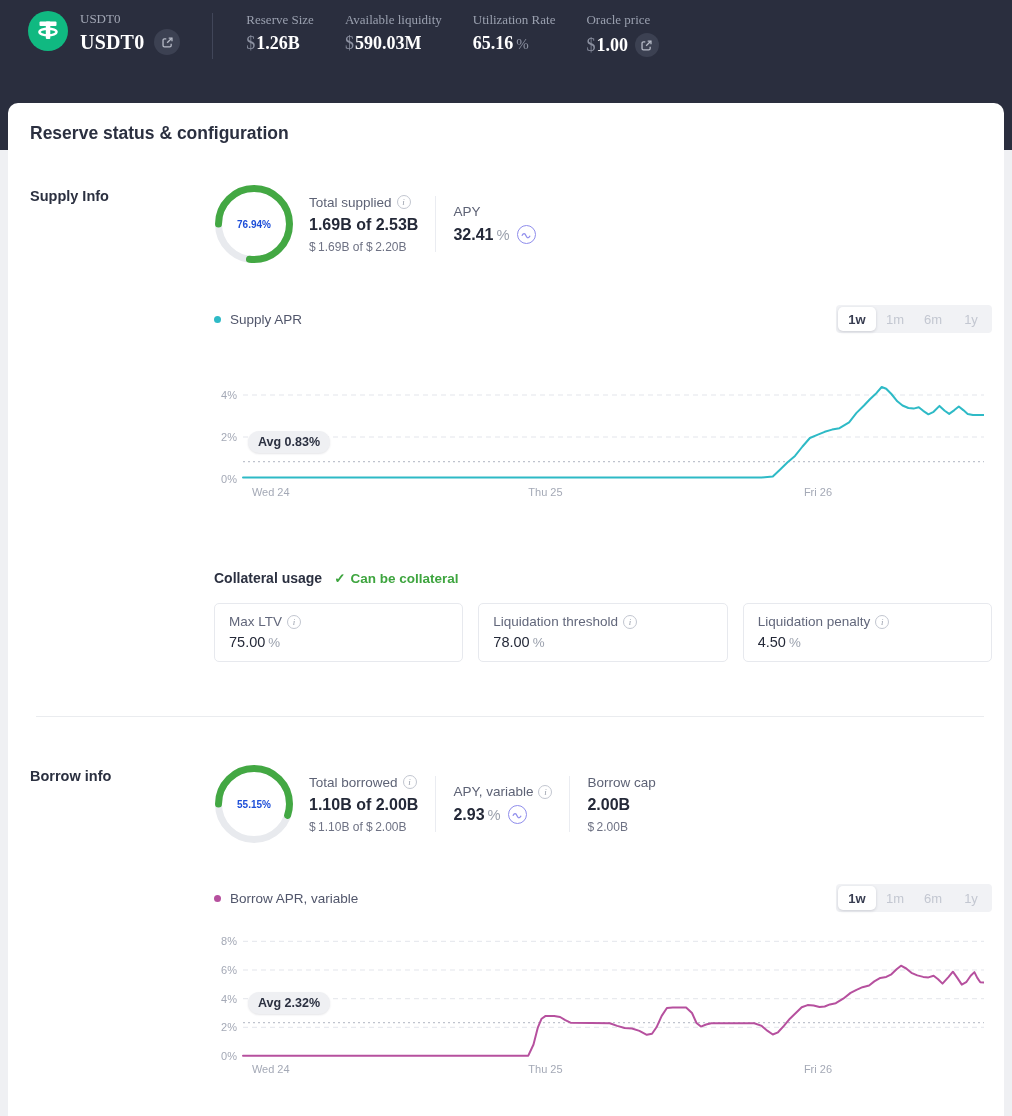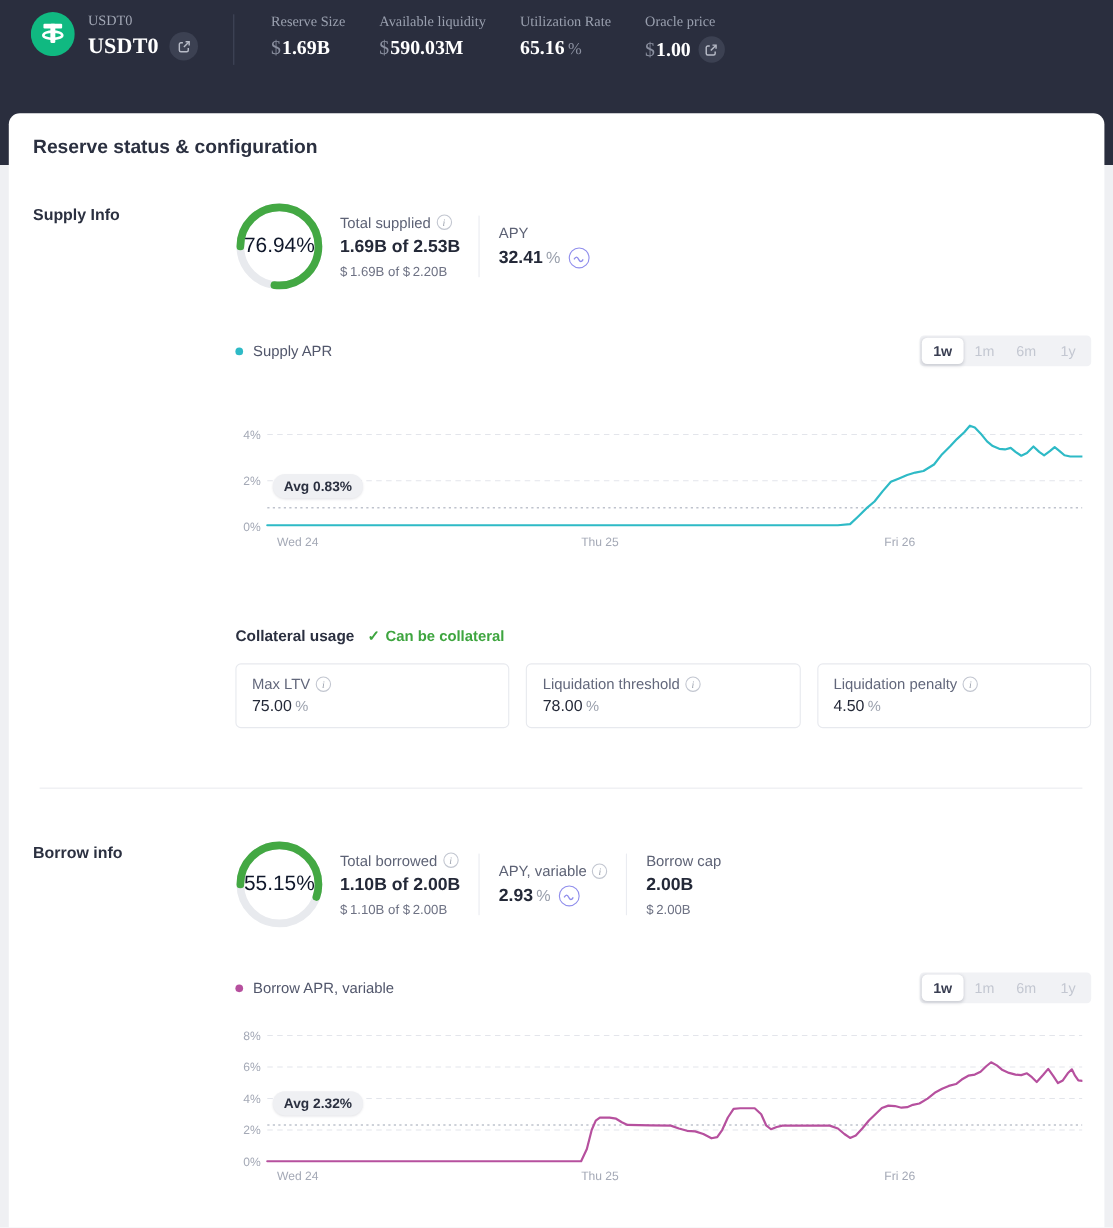--- a/index.html
+++ b/index.html
@@ -49,21 +49,21 @@
     position:absolute; left:2px; top:4px;
     font-size:14.5px; font-weight:700; color:#2b3040;
   }
   .overview { display:flex; align-items:center; }
   .gauge-wrap { position:relative; width:80px; height:80px; flex:0 0 80px; }
   .gauge-wrap svg { transform:rotate(-90deg); }
   .gauge-track { fill:none; stroke:#e8eaee; stroke-width:7; }
   .gauge-arc { fill:none; stroke-width:7; stroke-linecap:round; }
   .gauge-text {
     position:absolute; inset:0; display:flex; align-items:center; justify-content:center;
-    font-size:19px; color:#0f172a; font-weight:400;
+    font-size:10px; color:#1d4ed8; font-weight:700;
   }
   .stat-block { margin-left:15px; }
   .stat-label { font-size:13.5px; color:#5d6275; display:flex; align-items:center; gap:5px; margin-bottom:6px; }
   .stat-value { font-size:16px; font-weight:700; color:#242938; }
   .stat-sub { font-size:12px; color:#6e7284; margin-top:6px; }
   .vdiv { width:1px; height:56px; background:#eaecf1; margin:0 17px; align-self:center; }
   .apy-value { display:flex; align-items:center; gap:7px; font-size:16px; font-weight:700; color:#242938; }
   .info {
     width:14px; height:14px; border:1px solid #c2c6d0; border-radius:50%;
     color:#9ba1ad; font-size:9px; font-style:italic; font-family:"Liberation Serif",serif;
@@ -132,21 +132,21 @@
               <path d="M13.2 2.8 7.6 8.4"></path>
           </svg>
         </button>
       </div>
     </div>
     <div class="hdr-divider"></div>
     <div class="hdr-stats">
       <div>
         <div class="hdr-stat-label">Reserve Size</div>
         <div class="hdr-stat-value">
-            <span><span class="cur">$</span><span>1.69B</span></span>
+            <span><span class="cur">$</span><span>1.26B</span></span>
           </div>
       </div>
       <div>
         <div class="hdr-stat-label">Available liquidity</div>
         <div class="hdr-stat-value">
             <span><span class="cur">$</span><span>590.03M</span></span>
           </div>
       </div>
       <div>
         <div class="hdr-stat-label">Utilization Rate</div>

